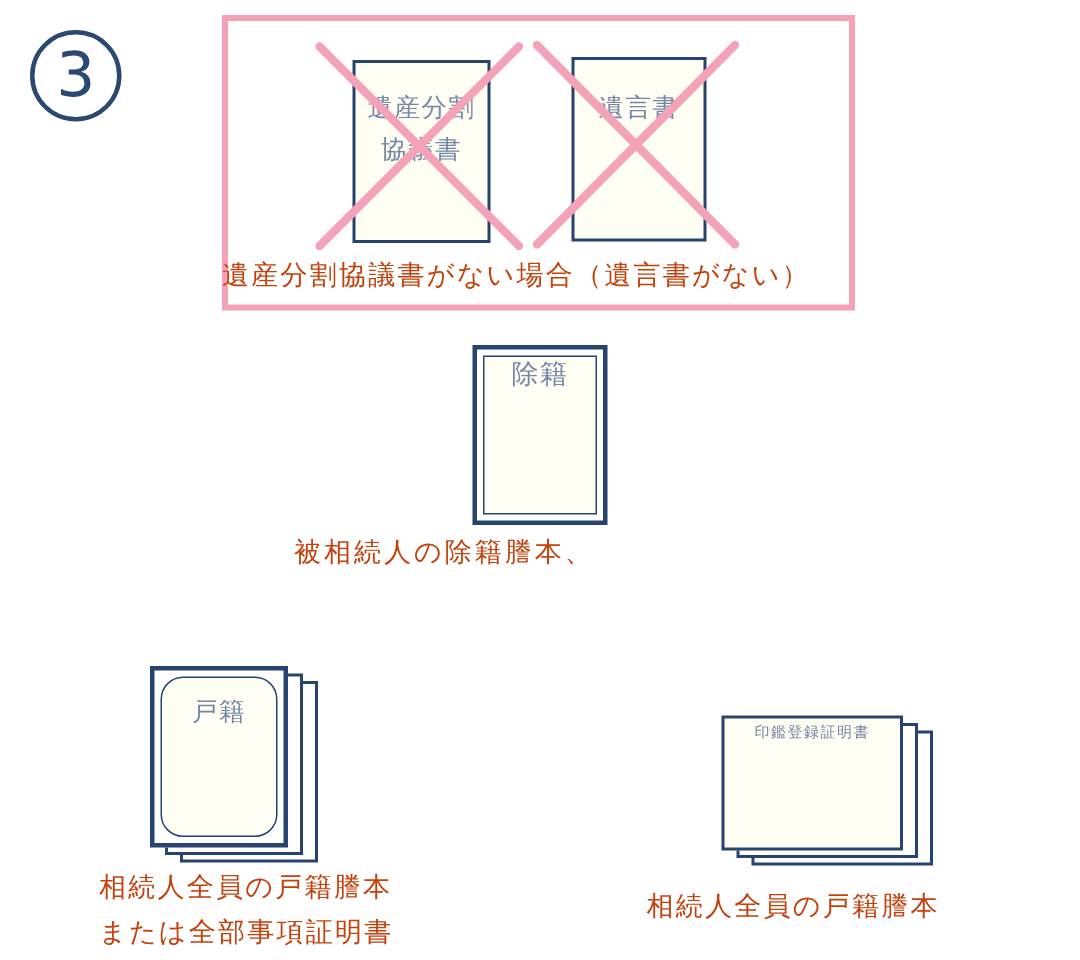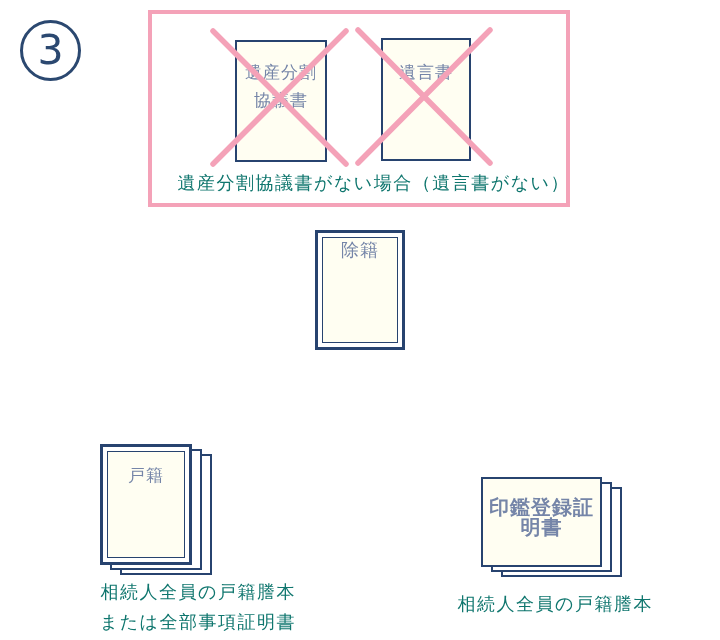--- a/index.html
+++ b/index.html
@@ -40,26 +40,26 @@
   .doc-joseki{left:315px;top:230px;width:90px;height:120px;}
   .doc-joseki .inner{font-size:18px;line-height:24px;}
   
   .sheet{
     position:absolute;box-sizing:border-box;
     border:2.5px solid #27436F;background:#ffffff;
   }
   .koseki-s3{left:120px;top:454px;width:92px;height:121px;}
   .koseki-s2{left:110px;top:449px;width:92px;height:121px;}
   .doc-koseki{left:100px;top:444px;width:92px;height:121px;}
-  .doc-koseki .inner{padding-top:11px;font-size:17px;line-height:24px;}
+  .doc-koseki .inner{padding-top:11px;font-size:17px;line-height:24px;border-radius:15px;}
   .inkan-s3{left:501px;top:487px;width:121px;height:90px;}
   .inkan-s2{left:491px;top:482px;width:121px;height:90px;}
-  .doc-inkan{left:481px;top:477px;width:121px;height:90px;padding-top:18px;font-size:20px;line-height:20px;font-weight:bold;}
+  .doc-inkan{left:481px;top:477px;width:121px;height:90px;font-size:10px;line-height:20px;}
   
-  .caption{position:absolute;text-align:right;color:#0f766e;}
+  .caption{position:absolute;text-align:left;color:#c2410c;}
   .frame-caption{left:148px;top:171px;width:422px;font-size:18px;letter-spacing:1.5px;}
   .joseki-caption{left:196px;top:356px;width:350px;}
   .joseki-caption .cap-line{display:block;font-size:18px;line-height:25px;letter-spacing:2px;}
   .joseki-caption .cap-line.small{font-size:15px;line-height:21px;letter-spacing:0.5px;}
   .koseki-caption{left:66px;top:577px;width:230px;}
   .koseki-caption .cap-line{display:block;font-size:18px;line-height:30px;letter-spacing:1.5px;}
   .inkan-caption{left:431px;top:592px;width:222px;font-size:18px;letter-spacing:1.5px;}
   
   .xmarks{position:absolute;left:0;top:0;z-index:10;pointer-events:none;}
 </style>
@@ -85,20 +85,21 @@
 
   <div class="caption frame-caption">遺産分割協議書がない場合（遺言書がない）</div>
 
   <div class="doc double doc-joseki">
     <div class="inner">
       <span class="doc-label">除籍</span>
     </div>
   </div>
 
   <div class="caption joseki-caption">
+    <span class="cap-line">被相続人の除籍謄本、</span>
   </div>
 
   <div class="sheet koseki-s3"></div>
   <div class="sheet koseki-s2"></div>
   <div class="doc double doc-koseki">
     <div class="inner">
       <span class="doc-label">戸籍</span>
     </div>
   </div>
 

